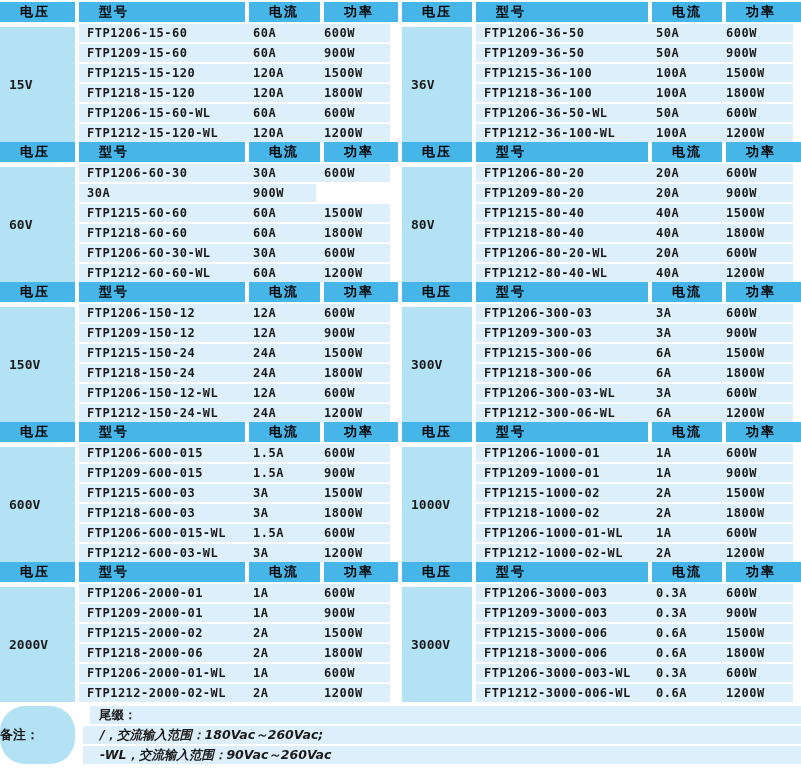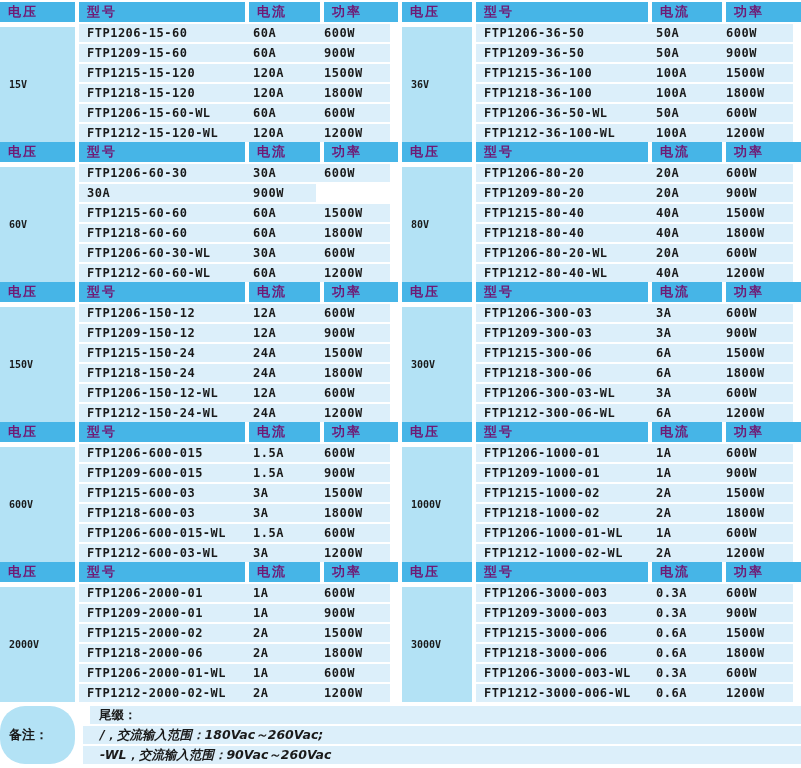--- a/index.html
+++ b/index.html
@@ -12,44 +12,44 @@
   .band{display:flex;gap:4px;}
   .table-half{flex:0 0 auto;}
   .table-half.left {--c1:75px;--c2:166px;--c3:71px;--c4:74px;width:398px;}
   .table-half.right{--c1:70px;--c2:172px;--c3:70px;--c4:75px;width:399px;}
   .sec-header{
     display:grid;grid-template-columns:var(--c1) var(--c2) var(--c3) var(--c4);
     column-gap:4px;height:20px;
   }
   .hcell{
     background:#46b5e7;display:flex;align-items:center;
-    padding-left:8px;font-size:13px;font-weight:bold;color:#701a75;
+    padding-left:20px;font-size:13px;font-weight:bold;color:#000000;
     letter-spacing:2px;
   }
   .sec-body{display:flex;}
   .vcell{
     width:var(--c1);margin-top:5px;margin-right:4px;background:#b3e2f5;
     display:flex;align-items:center;padding-left:9px;box-sizing:border-box;
     font-family:"DejaVu Sans Mono","Liberation Mono",monospace;
-    font-size:10px;font-weight:bold;
+    font-size:13px;font-weight:bold;
   }
   .rows{flex:1;display:flex;flex-direction:column;}
   .row{
     display:grid;grid-template-columns:var(--c2) var(--c3) var(--c4);
     height:18px;margin-top:2px;
   }
   .cell{
     background:#dceffa;display:flex;align-items:center;padding-left:8px;
     font-family:"DejaVu Sans Mono","Liberation Mono",monospace;
     font-size:12px;font-weight:bold;letter-spacing:0.5px;white-space:nowrap;
   }
   .footer{margin-top:4px;}
   .note-cell{
     width:75px;margin-right:4px;background:#b3e2f5;
-    display:flex;align-items:center;padding-left:9px;box-sizing:border-box;
+    display:flex;align-items:center;padding-left:0;box-sizing:border-box;
     font-size:13px;font-weight:bold;border-radius:25px;
   }
   .frows{flex:1;display:flex;flex-direction:column;}
   .frow{
     background:#dceffa;height:18px;margin-top:2px;display:flex;align-items:center;
     font-size:12.5px;font-weight:bold;white-space:nowrap;
   }
   .frow:first-child{margin-top:0;}
   .ftitle{padding-left:9px;margin-left:7px;}
   .fline{padding-left:17px;font-style:italic;}

